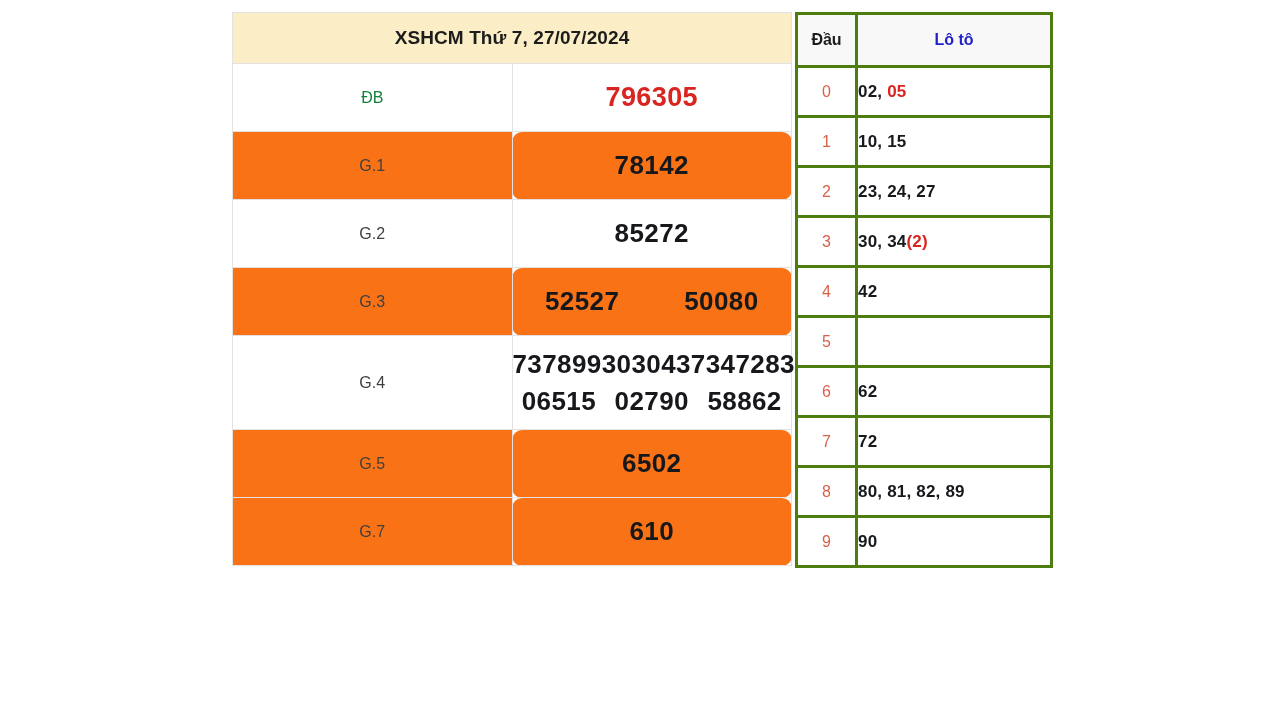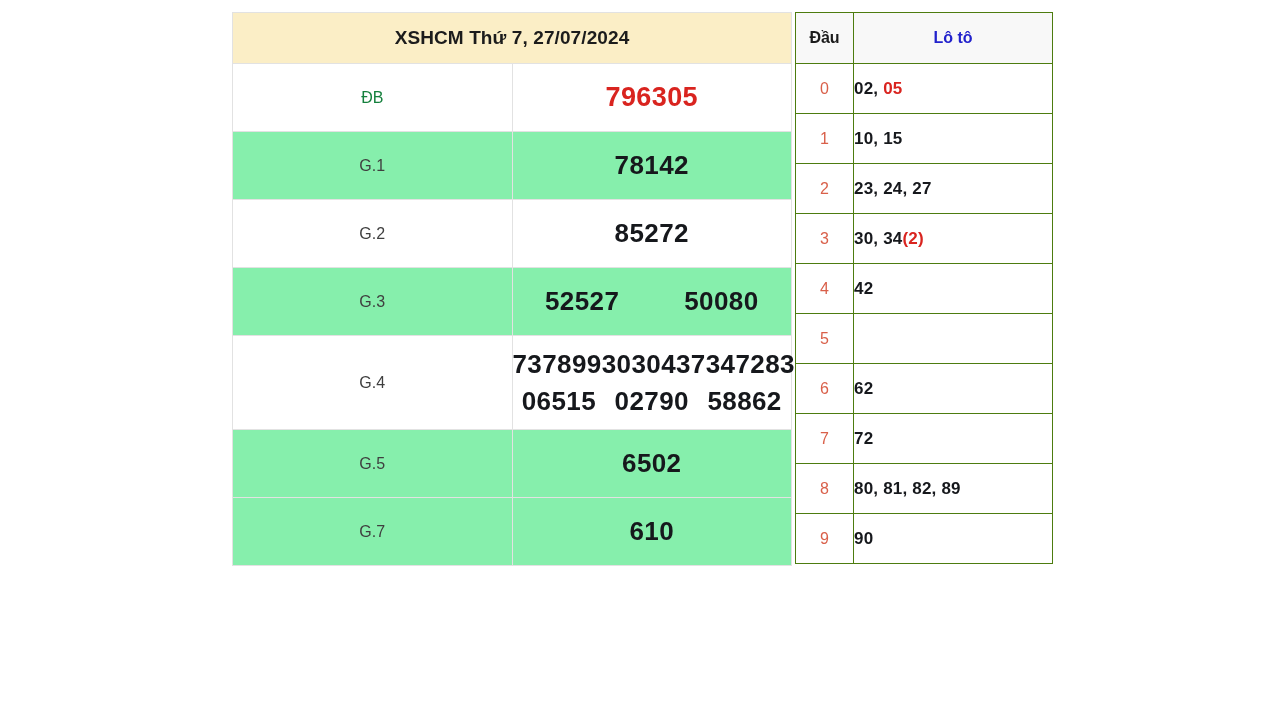--- a/index.html
+++ b/index.html
@@ -58,20 +58,21 @@
     font-weight: normal;
   }
   .prize-label.db {
     color: #15803d;
     font-weight: normal;
   }
 
   .prize-values {
     vertical-align: middle;
     padding: 0 16px;
+    border-radius: 10px;
   }
 
   .num-row {
     display: flex;
     justify-content: space-around;
     align-items: center;
     width: 100%;
   }
   .num-row + .num-row { margin-top: 6px; }
 
@@ -82,36 +83,36 @@
     text-align: center;
     flex: 1 1 0;
     letter-spacing: 0.4px;
   }
   .num.special {
     color: #d9241f;
     font-size: 27px;
   }
   .num.single { flex: none; width: 100%; }
 
-  .zebra { background: #86efac; }
+  .zebra { background: #f97316; }
   .plain { background: #ffffff; }
 
   
   .loto-table {
     position: absolute;
     left: 795px;
     top: 12px;
     width: 258px;
     border-collapse: collapse;
     table-layout: fixed;
     background: #ffffff;
   }
   .loto-table th,
   .loto-table td {
-    border: 1px solid #4d7c0f;
+    border: 3px solid #4d7c0f;
     padding: 0;
   }
 
   .loto-head-cell {
     background: #f8f8f8;
     height: 50px;
     font-size: 16px;
     font-weight: bold;
     text-align: center;
     vertical-align: middle;

